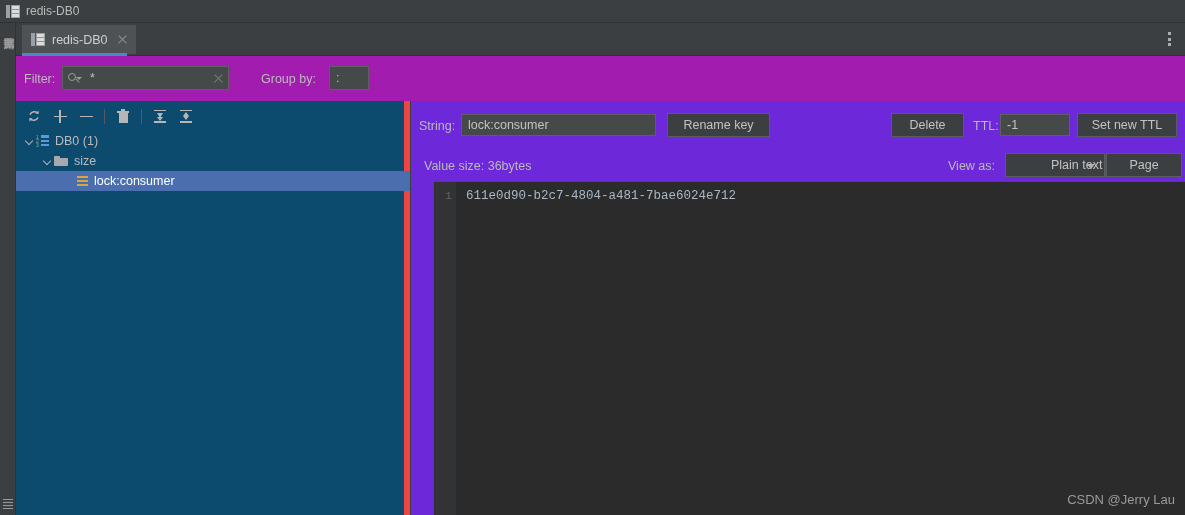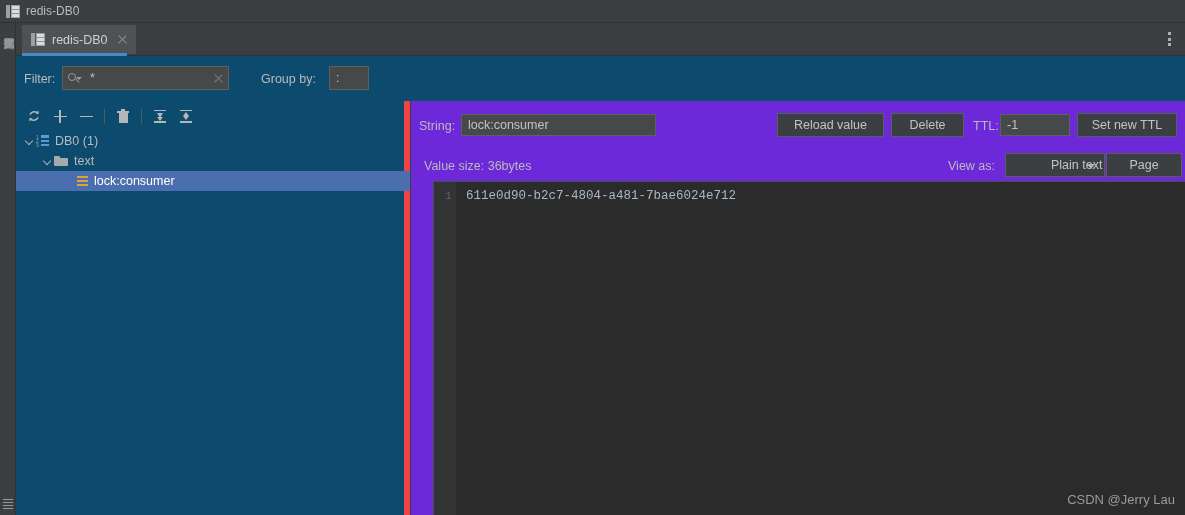--- a/index.html
+++ b/index.html
@@ -163,21 +163,21 @@
     width: 3px; height: 3px;
     background: #aeaeae;
     display: block;
   }
 
   
   .filterrow {
     position: absolute;
     left: 16px; top: 56px;
     width: 1169px; height: 45px;
-    background: #0c4a6e;
+    background: #a21caf;
   }
   .lbl-filter {
     position: absolute;
     left: 8px; top: 16px;
     font-size: 12.5px;
     color: #bbbbbb;
   }
   .filter-field {
     position: absolute;
     left: 46px; top: 10px;
@@ -722,21 +722,21 @@
         <span class="tlabel">DB0 (1)</span>
       </div>
 
       <div class="trow">
         <span class="indent" style="width:18px"></span>
         <span class="chev"></span>
         <span class="ic-folder">
           <span class="tab-f"></span>
             <span class="bdy"></span>
         </span>
-        <span class="tlabel">text</span>
+        <span class="tlabel">size</span>
       </div>
 
       <div class="trow selected">
         <span class="indent" style="width:55px"></span>
         <span class="ic-keylist">
           <i class="a"></i>
             <i class="b"></i>
             <i class="c"></i>
         </span>
         <span class="tlabel">lock:consumer</span>
@@ -745,21 +745,21 @@
     </div>
 
 
   </div>
 
   <div class="rightpanel">
 
     <div class="row1">
       <span class="lbl" style="left:8px">String:</span>
       <div class="txtfield" style="left:50px; width:195px;">lock:consumer</div>
-      <div class="btn" style="left:366px; width:107px;">Reload value</div>
+      <div class="btn" style="left:256px; width:103px;">Rename key</div>
       <div class="btn" style="left:480px; width:73px;">Delete</div>
       <span class="lbl" style="left:562px">TTL:</span>
       <div class="txtfield" style="left:589px; width:70px;">-1</div>
       <div class="btn" style="left:666px; width:100px;">Set new TTL</div>
     </div>
 
     <div class="row2">
       <span class="lbl" style="left:8px">Value size: 36bytes</span>
       <span class="lbl" style="left:532px">View as:</span>
       <div class="combo" style="left:589px; width:100px;padding-left:45px;">

